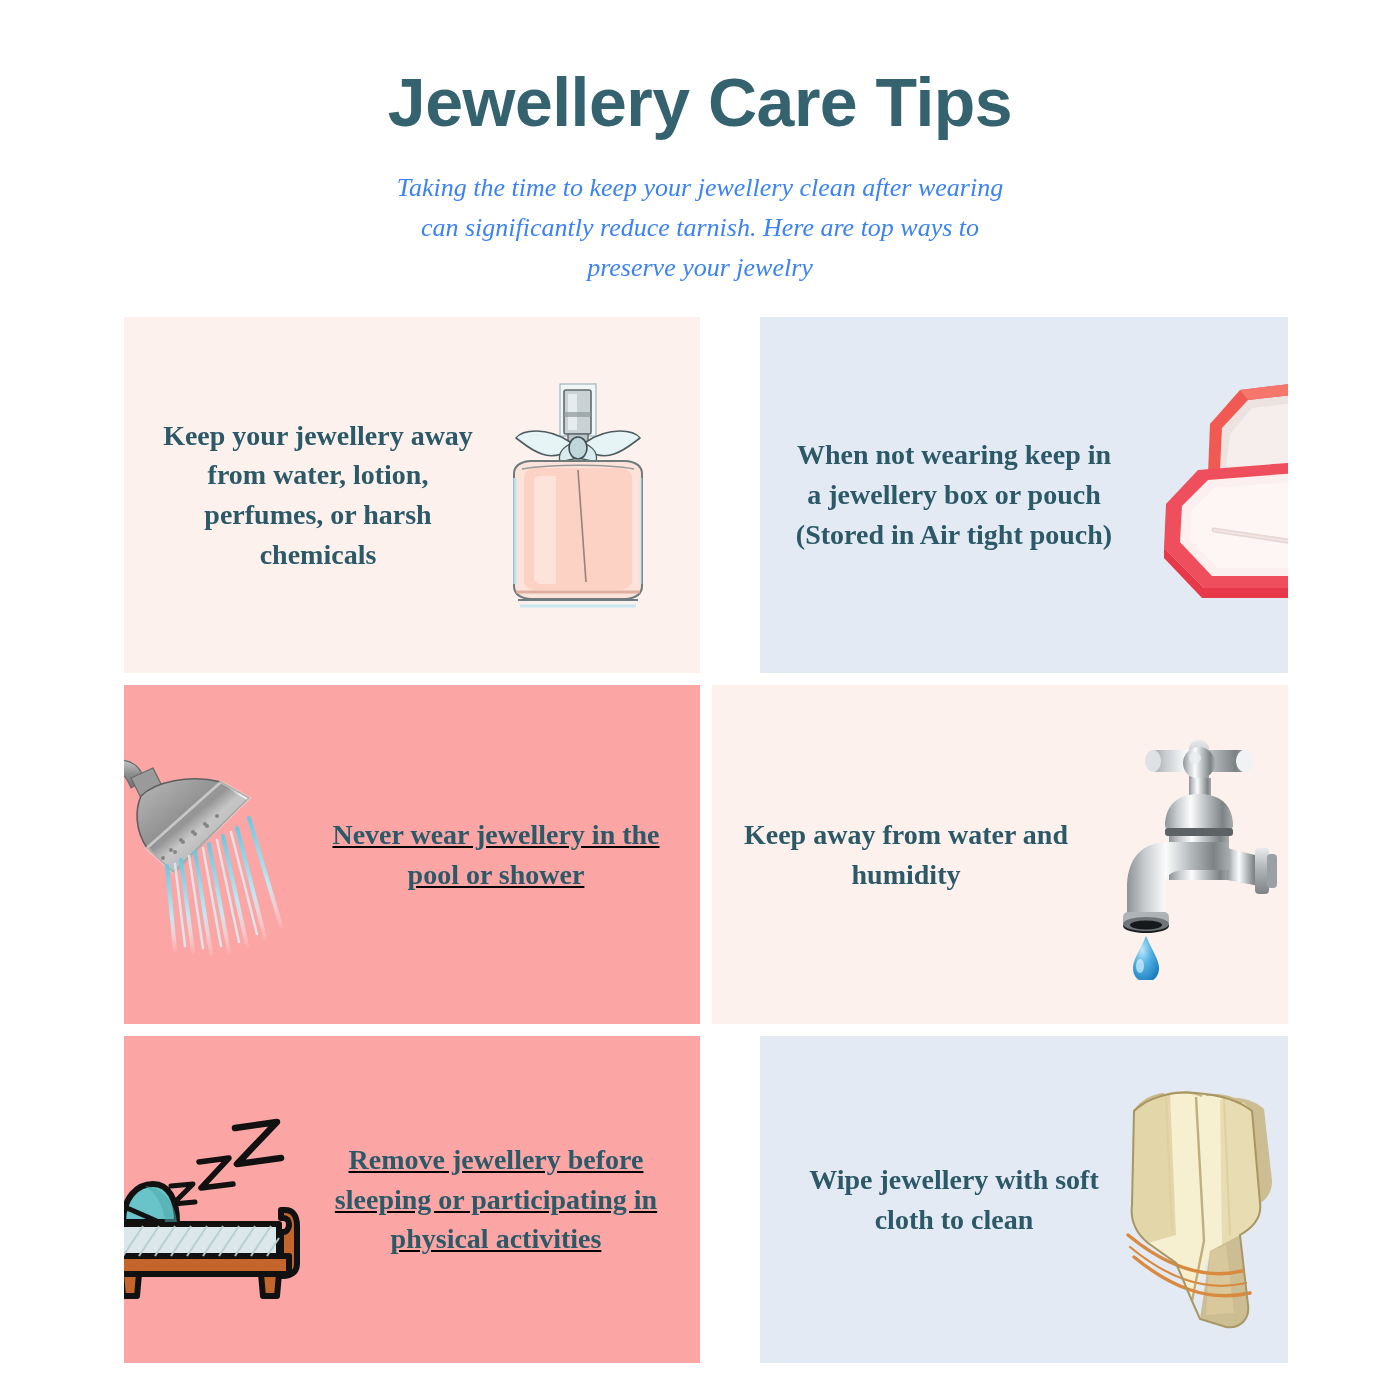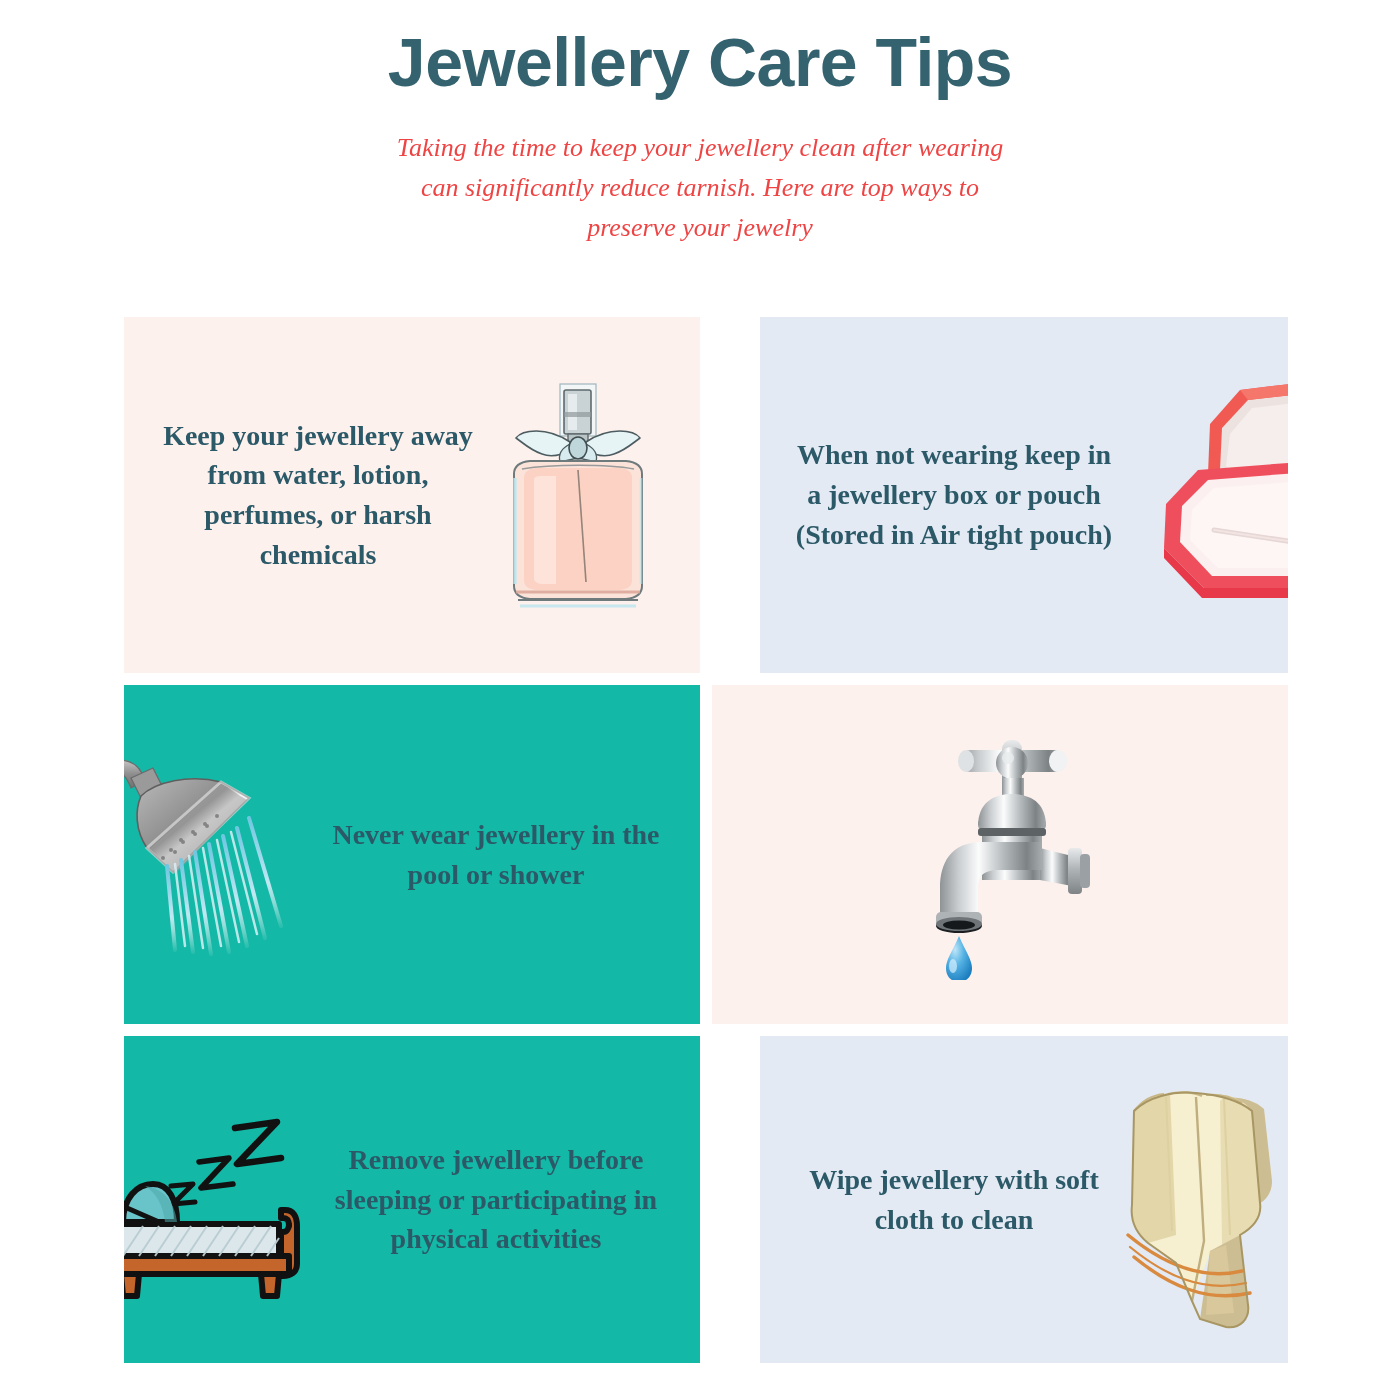--- a/index.html
+++ b/index.html
@@ -23,30 +23,31 @@
     text-align: center;
   }
 
   .page-title {
     font-family: "Liberation Sans", "DejaVu Sans", sans-serif;
     font-weight: bold;
     font-size: 68px;
     line-height: 1.12;
     letter-spacing: -0.5px;
     color: #34636F;
+    margin-top: 40px;
   }
 
   .page-subtitle {
     margin: 28px auto 16px;
     width: 620px;
     font-family: "Liberation Serif", "DejaVu Serif", serif;
     font-style: italic;
     font-size: 26px;
     line-height: 1.54;
-    color: #ef4444;
+    color: #3b82f6;
   }
 
   
   .cards-grid {
     position: absolute;
     left: 124px;
     top: 317px;
     width: 1152px;
     display: grid;
     grid-template-columns: 576px 576px;
@@ -58,21 +59,21 @@
 
   .card {
     position: relative;
     display: flex;
     align-items: center;
     overflow: hidden;
   }
 
   .card.bg-pink   { background: #FDF1EE; }
   .card.bg-blue   { background: #E3EAF3; margin-left: 48px; }
-  .card.bg-cream  { background: #14b8a6; }
+  .card.bg-cream  { background: #fca5a5; text-decoration: underline; }
 
   .card.text-left  { flex-direction: row; }
   .card.text-right { flex-direction: row-reverse; }
 
   .card-text {
     flex: 0 0 auto;
     width: 360px;
     padding: 0 16px;
     text-align: center;
     font-family: "Liberation Serif", "DejaVu Serif", serif;
@@ -245,20 +246,21 @@
           <path d="M100 116 L114 208"></path>
           <path d="M114 108 L132 206"></path>
           <path d="M128 100 L150 202"></path>
           <path d="M142 92 L168 194"></path>
         </g>
       </svg>
     </div>
   </div>
 
   <div class="card card-4 bg-pink text-left">
+    <div class="card-text">Keep away from water and humidity</div>
     <div class="card-art">
       <svg class="art-faucet" viewBox="0 0 200 250">
         <defs>
           <linearGradient id="fcChrome" x1="0" y1="0" x2="1" y2="0">
             <stop offset="0%" stop-color="#8e9396"></stop>
             <stop offset="18%" stop-color="#c9cdd0"></stop>
             <stop offset="38%" stop-color="#fbfcfc"></stop>
             <stop offset="62%" stop-color="#b6bbbe"></stop>
             <stop offset="85%" stop-color="#7d8285"></stop>
             <stop offset="100%" stop-color="#a7acaf"></stop>

